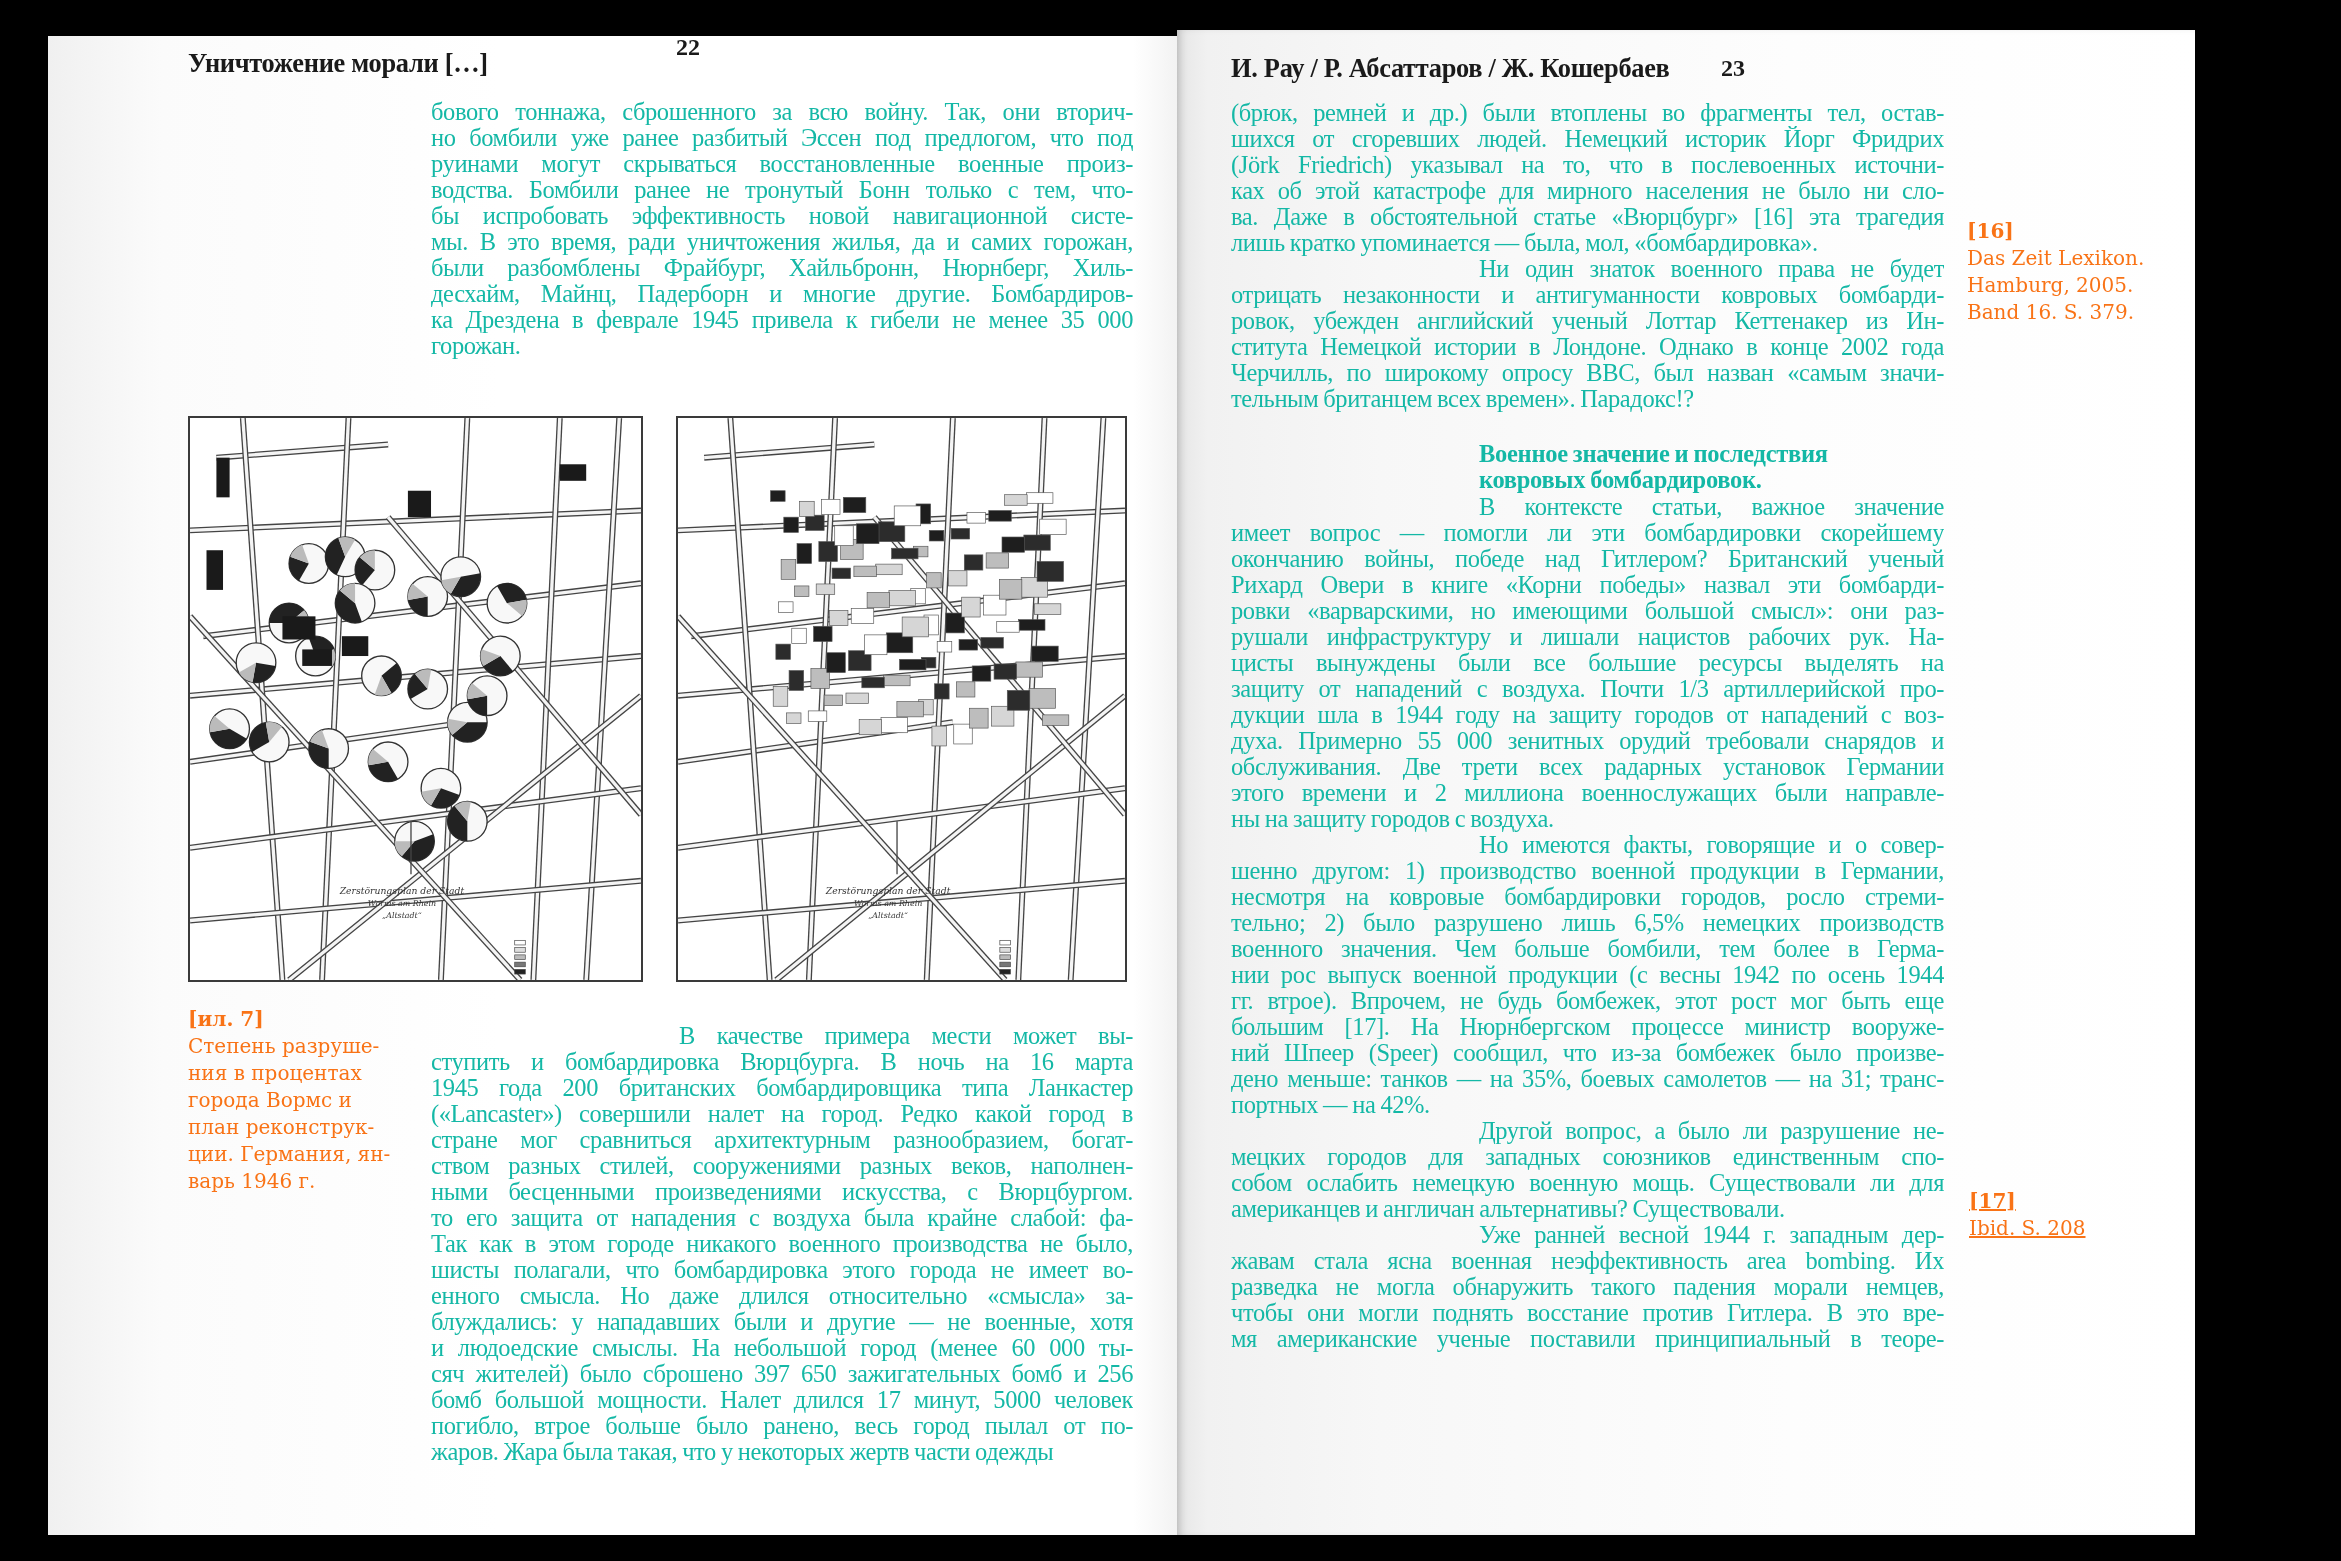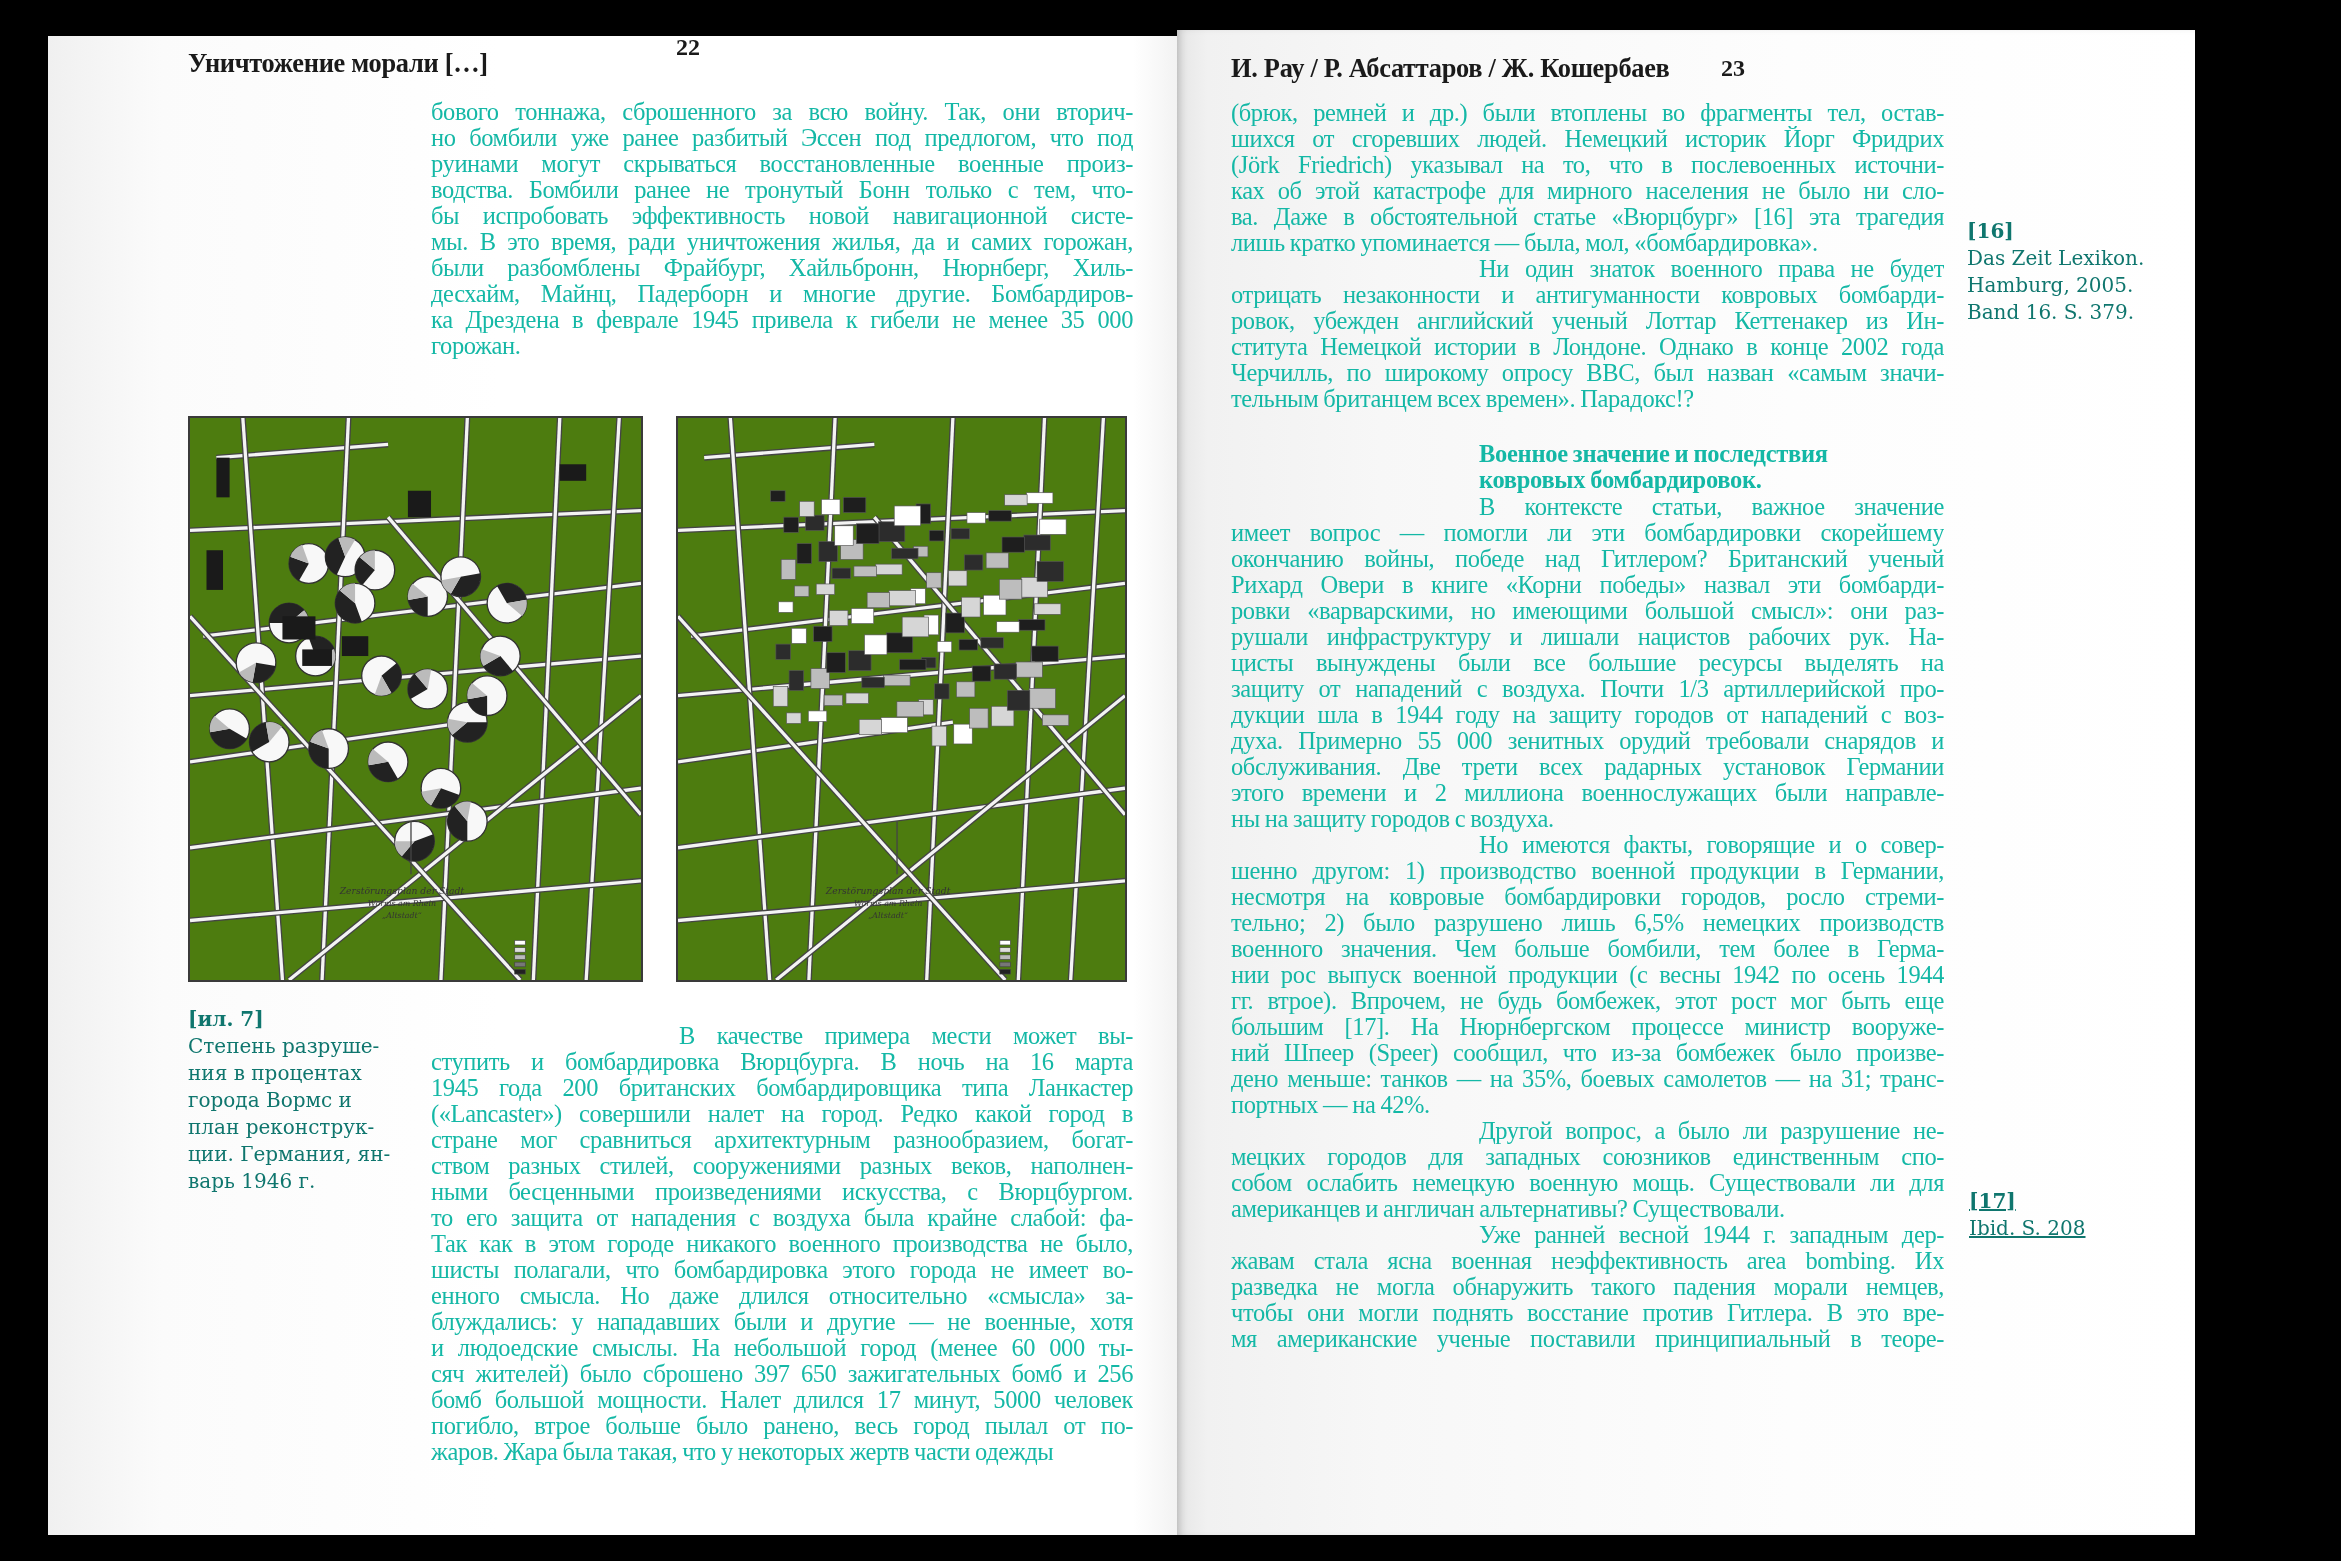--- a/index.html
+++ b/index.html
@@ -12,24 +12,24 @@
      background:linear-gradient(90deg,#e6e6e6 0%,#f1f1f1 3%,#f7f7f7 20%,#fdfdfd 60%,#ffffff 100%);
      box-shadow:inset 6.6px 0 9.3px -5.3px rgba(0,0,0,0.25); }
   .abs { position:absolute; }
   .running-head { font-family:"Liberation Serif",serif; font-weight:bold; font-size:26.4px; letter-spacing:-0.3px; white-space:nowrap; }
   .folio { font-family:"Liberation Serif",serif; font-weight:bold; font-size:24px; }
   .body-text { font-family:"Liberation Serif",serif; font-size:24.5px; line-height:26px; text-align:justify;
                text-align-last:left; color:#14b8a6; letter-spacing:-0.4px; word-spacing:-0.7px; }
   .body-text .line { display:block; white-space:nowrap; overflow:hidden; height:26px; }
   .body-text .line.just { text-align:justify; text-align-last:justify; white-space:normal; }
   .indent { padding-left:248px; }
-  .side-note { font-family:"DejaVu Serif",serif; font-size:20px; line-height:27px; color:#0f766e; }
+  .side-note { font-family:"DejaVu Serif",serif; font-size:20px; line-height:27px; color:#f97316; }
   .side-note .ref { font-weight:bold; }
   .subhead { font-family:"Liberation Serif",serif; font-weight:bold; font-size:24.5px; line-height:26.4px; letter-spacing:-0.3px; }
-  .map-frame { position:absolute; border:2px solid #3a3a3a; background:#4d7c0f; overflow:hidden; }
+  .map-frame { position:absolute; border:2px solid #3a3a3a; background:#ffffff; overflow:hidden; }
   .map-frame svg { width:100%; height:100%; display:block; }
 </style>
 </head>
 <body>
 
 <div class="page" id="page-left"></div>
 
 <div class="abs running-head" style="left:188px; top:48px;">Уничтожение морали […]</div>
 <div class="abs folio" style="left:676px; top:34px;">22</div>
 

